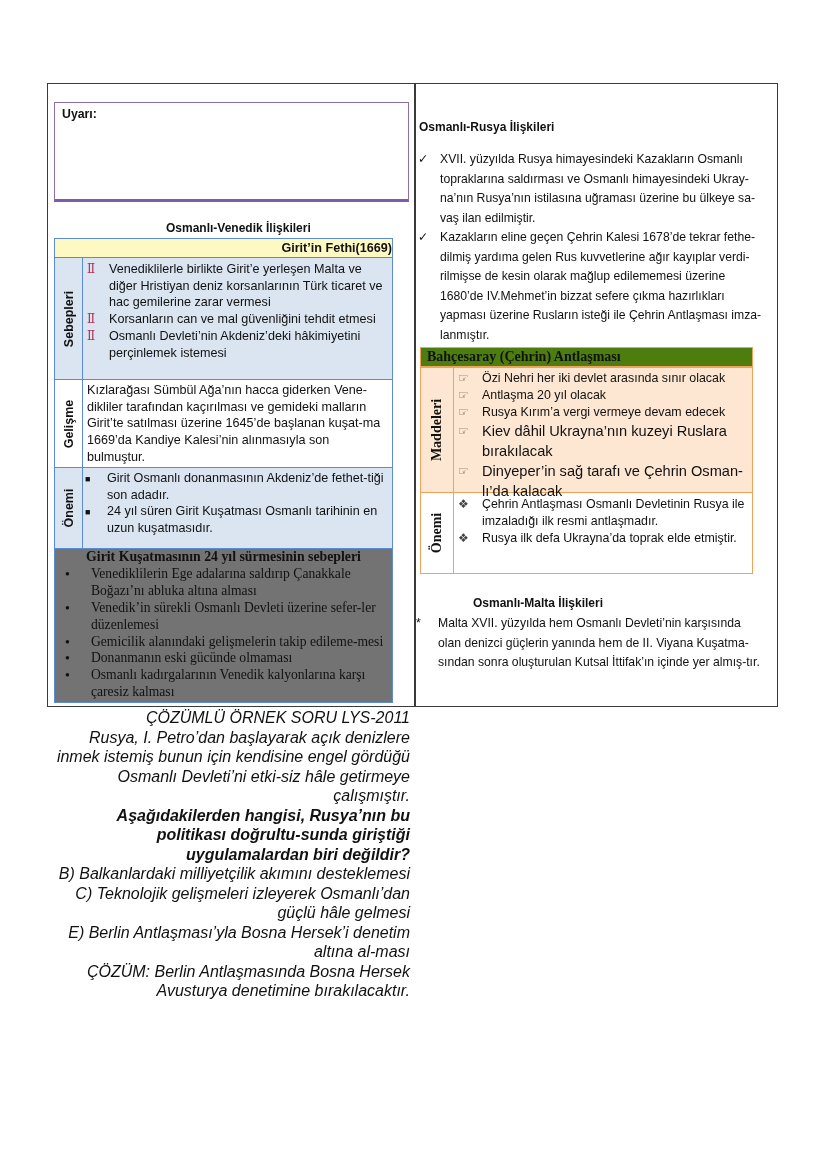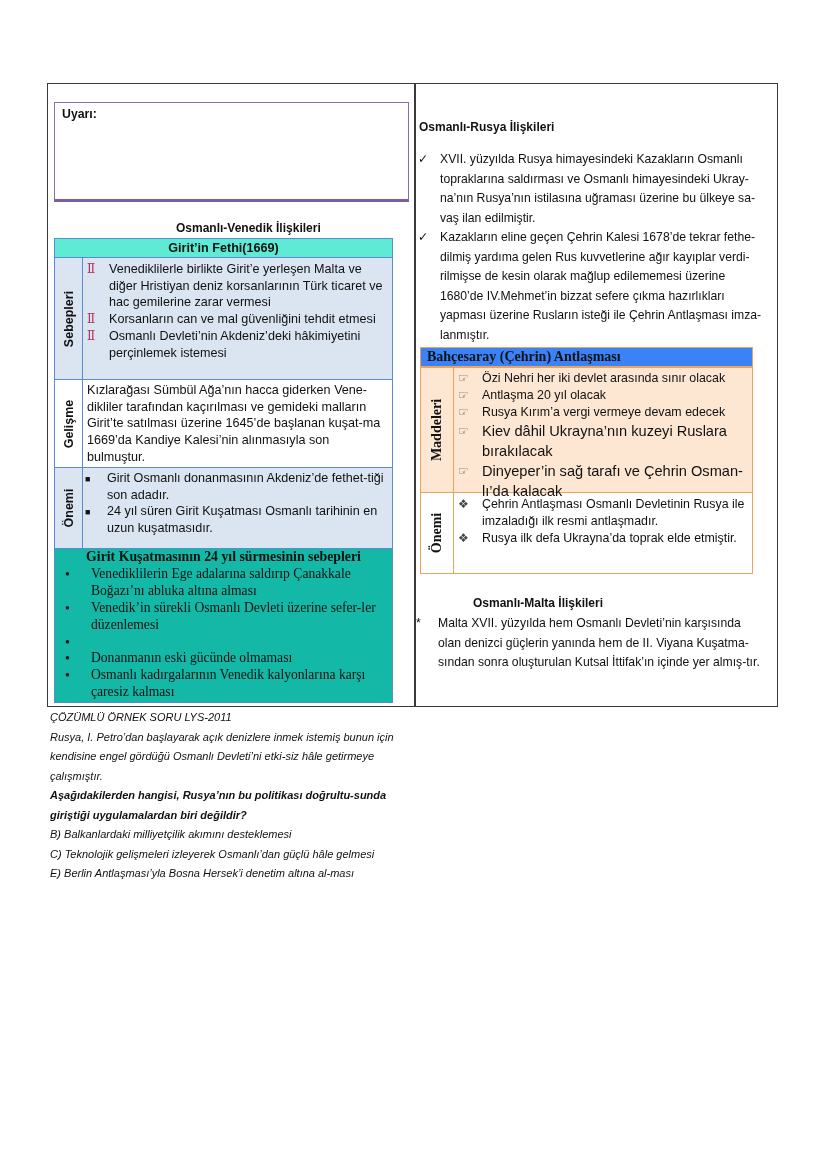--- a/index.html
+++ b/index.html
@@ -14,70 +14,70 @@
   .warn { position: absolute; left: 54px; top: 102px; width: 355px; height: 100px;
           border: 1.5px solid #8a6fb0; border-bottom: 3px solid #7a5ea6; box-sizing: border-box;
           padding: 3px 7px; font-size: 12.3px; line-height: 17px; }
   .warn .t { font-weight: bold; }
 
   .sec-title { position: absolute; font-weight: bold; font-size: 12px; }
 
   
   .vtab { position: absolute; left: 54px; top: 238px; width: 339px; border: 1.5px solid #5b8bd0;
           box-sizing: border-box; font-size: 12.6px; line-height: 16.7px; }
-  .vtab .hdr { text-align: center; font-weight: bold; border-bottom: 1.5px solid #5b8bd0; height: 18px; line-height: 18px; background:#5eead4; }
+  .vtab .hdr { text-align: right; font-weight: bold; border-bottom: 1.5px solid #5b8bd0; height: 18px; line-height: 18px; background:#fef9c3; }
   .vrow { display: flex; border-bottom: 1.5px solid #5b8bd0; }
   .vrow.blue { background: #dbe4f1; }
   .vrow.white { background: #ffffff; }
   .vlabel { width: 27px; min-width: 27px; border-right: 1.5px solid #5b8bd0; position: relative; }
   .vlabel span { position: absolute; left: 50%; top: 50%; transform: translate(-50%,-50%) rotate(-90deg);
                  white-space: nowrap; font-weight: bold; font-size: 12.5px; }
   .vbody { flex: 1; padding: 1px 4px 1px 4px; }
   .li { display: flex; }
   .li .b { width: 22px; min-width: 22px; }
   .b-roman { color: #b0325c; font-family: "DejaVu Serif", serif; font-size: 12px; }
   .b-sq { font-size: 9px; padding-top: 1px; }
-  .vfoot { background: #14b8a6; padding: 0 6px 1px 6px; font-family: "Liberation Serif", serif; font-size: 13.6px; line-height: 16.9px; }
+  .vfoot { background: #737373; padding: 0 6px 1px 6px; font-family: "Liberation Serif", serif; font-size: 13.6px; line-height: 16.9px; }
   .vfoot .ft { text-align: center; font-weight: bold; font-size: 13.8px; }
   .vfoot .li .b { width: 26px; min-width: 26px; padding-left: 4px; }
 
   
   .rtext { position: absolute; left: 418px; font-size: 12.2px; line-height: 19.5px; }
   .rtext .li .b { width: 22px; min-width: 22px; }
 
   .otab { position: absolute; left: 420px; top: 347px; width: 333px; height: 227px; border: 1.5px solid #f0a25a;
           box-sizing: border-box; font-size: 12.5px; }
   .otab .hdr { font-family: "Liberation Serif", serif; font-weight: bold; font-size: 14px; height: 18px; line-height: 18px;
-               padding-left: 6px; border-bottom: 2px solid #f0a25a; background: #3b82f6; }
+               padding-left: 6px; border-bottom: 2px solid #f0a25a; background: #4d7c0f; }
   .orow { display: flex; }
   .orow.peach { background: #fde7d2; border-bottom: 1.5px solid #f0a25a; }
   .orow.white { background: #fff; }
   .olabel { width: 32px; min-width: 32px; border-right: 1.5px solid #f0a25a; position: relative; }
   .olabel span { position: absolute; left: 50%; top: 50%; transform: translate(-50%,-50%) rotate(-90deg);
                  white-space: nowrap; font-weight: bold; font-family: "Liberation Serif", serif; font-size: 14px; }
   .obody { flex: 1; padding: 2px 4px; }
   .obody .li .b { width: 24px; min-width: 24px; color: #444; font-size: 12px; }
   .big { font-size: 14.6px; line-height: 20px; }
   .sm { font-size: 12.4px; line-height: 17px; }
 
   
-  .q { position: absolute; left: 50px; top: 708px; width: 360px; font-style: italic; font-size: 11px; line-height: 19.5px; }
+  .q { position: absolute; left: 50px; top: 708px; width: 360px; font-style: italic; font-size: 16px; line-height: 19.5px; text-align: right; }
   .q .bold { font-weight: bold; }
 </style>
 </head>
 <body>
 
 <div class="frame"></div>
 <div class="divider"></div>
 
 <div class="warn">
   <div class="t">Uyarı:</div>
 </div>
 
-<div class="sec-title" style="left:166px;top:221px;margin-left:10px;">Osmanlı-Venedik İlişkileri</div>
+<div class="sec-title" style="left:166px;top:221px;">Osmanlı-Venedik İlişkileri</div>
 
 <div class="vtab">
   <div class="hdr">Girit’in Fethi(1669)</div>
 
   <div class="vrow blue" style="height:121px;">
     <div class="vlabel">
         <span>Sebepleri</span>
       </div>
     <div class="vbody" style="padding-top:3px;">
       <div class="li">
@@ -123,20 +123,21 @@
     <div class="li">
         <span class="b" style="font-size:8px;">●</span>
         <span>Venediklilerin Ege adalarına saldırıp Çanakkale Boğazı’nı abluka altına alması</span>
       </div>
     <div class="li">
         <span class="b" style="font-size:8px;">●</span>
         <span>Venedik’in sürekli Osmanlı Devleti üzerine sefer-ler düzenlemesi</span>
       </div>
     <div class="li">
         <span class="b" style="font-size:8px;">●</span>
+        <span>Gemicilik alanındaki gelişmelerin takip edileme-mesi</span>
       </div>
     <div class="li">
         <span class="b" style="font-size:8px;">●</span>
         <span>Donanmanın eski gücünde olmaması</span>
       </div>
     <div class="li">
         <span class="b" style="font-size:8px;">●</span>
         <span>Osmanlı kadırgalarının Venedik kalyonlarına karşı çaresiz kalması</span>
       </div>
   </div>
@@ -209,13 +210,14 @@
     </div>
 </div>
 
 <div class="q">
   <div>ÇÖZÜMLÜ ÖRNEK SORU LYS-2011</div>
   <div> Rusya, I. Petro’dan başlayarak açık denizlere inmek istemiş bunun için kendisine engel gördüğü Osmanlı Devleti’ni etki-siz hâle getirmeye çalışmıştır.</div>
   <div class="bold">Aşağıdakilerden hangisi, Rusya’nın bu politikası doğrultu-sunda giriştiği uygulamalardan biri değildir?</div>
   <div>B) Balkanlardaki milliyetçilik akımını desteklemesi</div>
   <div>C) Teknolojik gelişmeleri izleyerek Osmanlı’dan güçlü hâle gelmesi</div>
   <div>E) Berlin Antlaşması’yla Bosna Hersek’i denetim altına al-ması</div>
+  <div>ÇÖZÜM: Berlin Antlaşmasında Bosna Hersek Avusturya denetimine bırakılacaktır.</div>
 </div>
 
 </body></html>

